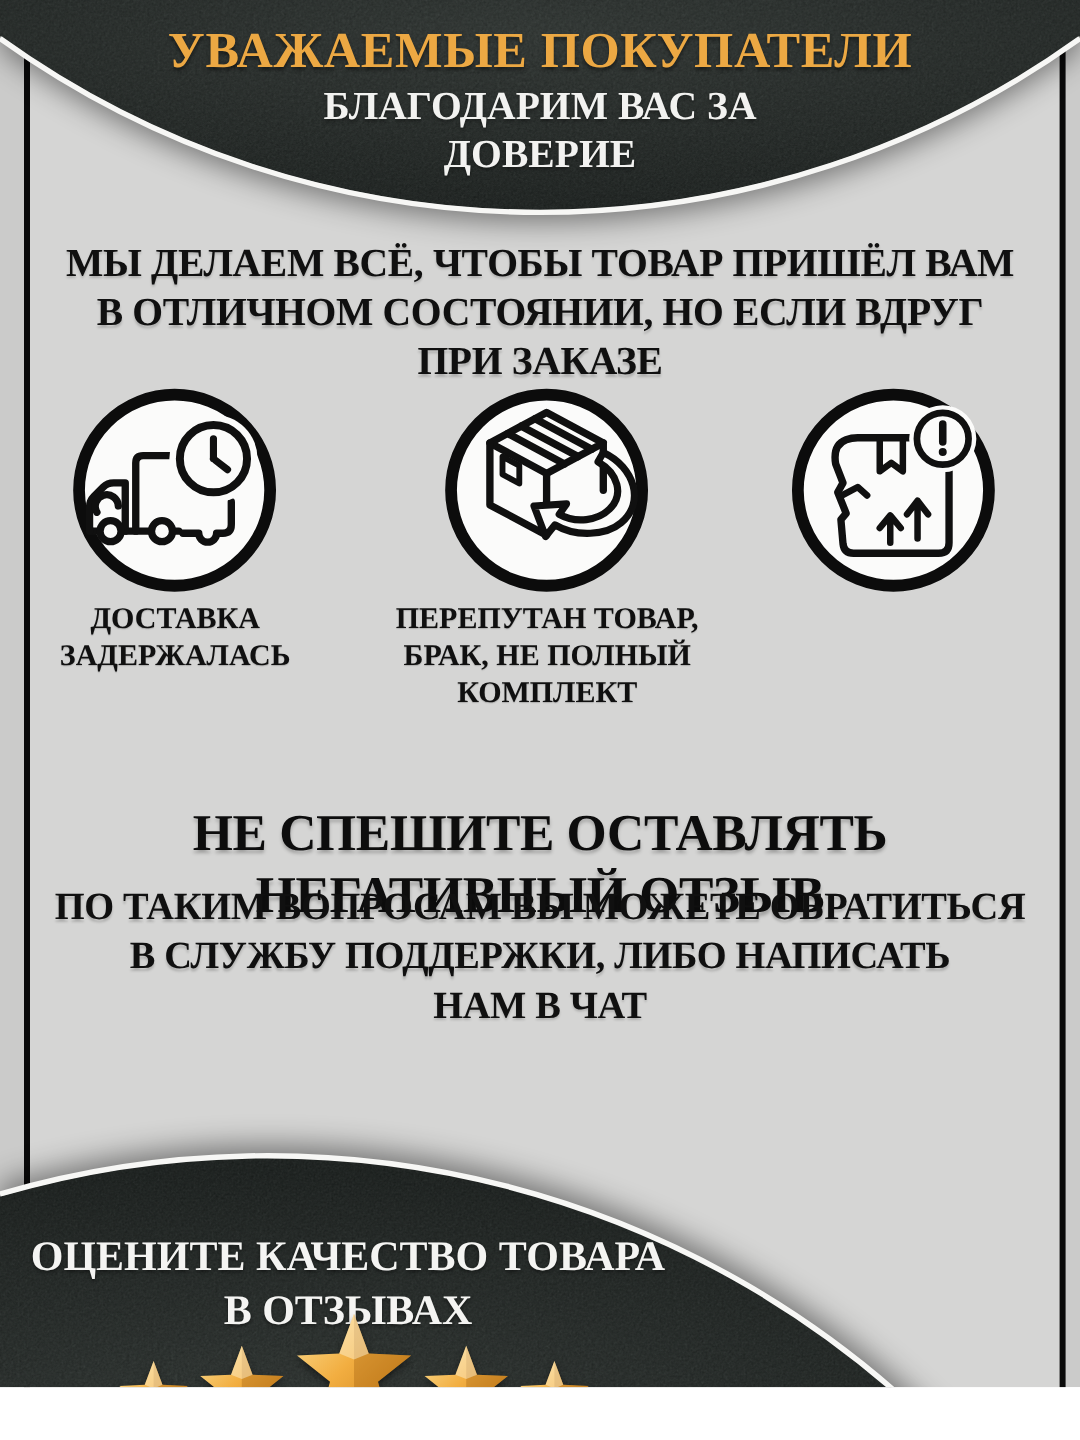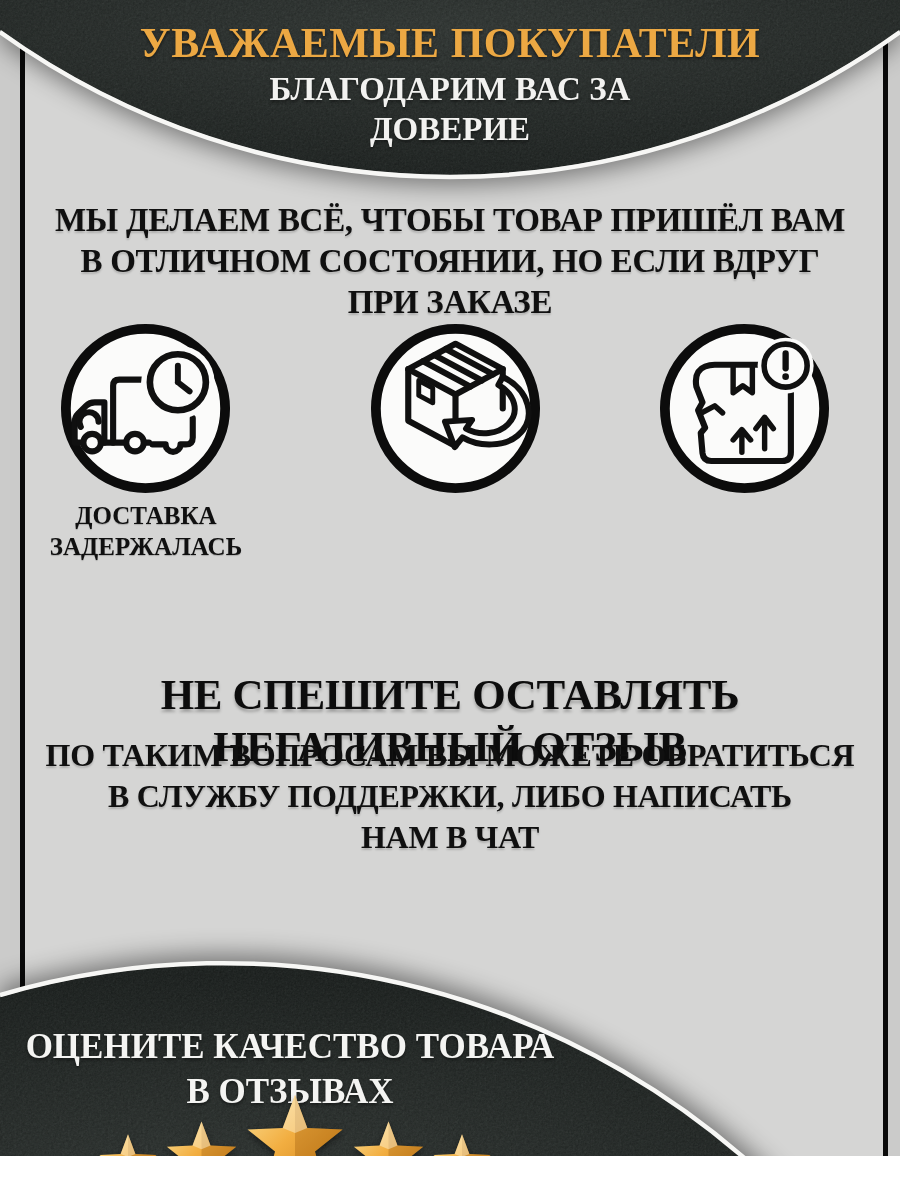--- a/index.html
+++ b/index.html
@@ -126,20 +126,23 @@
       <path d="M61.5,73 V56.5 M56.5,61.5 L61.5,55 L66.5,61.5" stroke-width="3.1"></path>
     </g>
     <circle cx="73.5" cy="25.5" r="16" fill="#fbfbfa"></circle>
     <circle cx="73.5" cy="25.5" r="12.3" fill="#fbfbfa" stroke="#101010" stroke-width="3.2"></circle>
     <path d="M73.5,18.5 V27" fill="none" stroke="#101010" stroke-width="3.6" stroke-linecap="round"></path>
     <circle cx="73.5" cy="31.8" r="1.9" fill="#101010"></circle>
   </svg>
 
   <div class="txt issue-label lb1">ДОСТАВКА
 ЗАДЕРЖАЛАСЬ</div>
+  <div class="txt issue-label lb2">ПЕРЕПУТАН ТОВАР,
+БРАК, НЕ ПОЛНЫЙ
+КОМПЛЕКТ</div>
 
   <div class="txt heading">НЕ СПЕШИТЕ ОСТАВЛЯТЬ
 НЕГАТИВНЫЙ ОТЗЫВ</div>
   <div class="txt support">ПО ТАКИМ ВОПРОСАМ ВЫ МОЖЕТЕ ОБРАТИТЬСЯ
 В СЛУЖБУ ПОДДЕРЖКИ, ЛИБО НАПИСАТЬ
 НАМ В ЧАТ</div>
 
   <div class="txt footer-title">ОЦЕНИТЕ КАЧЕСТВО ТОВАРА
 В ОТЗЫВАХ</div>
 

